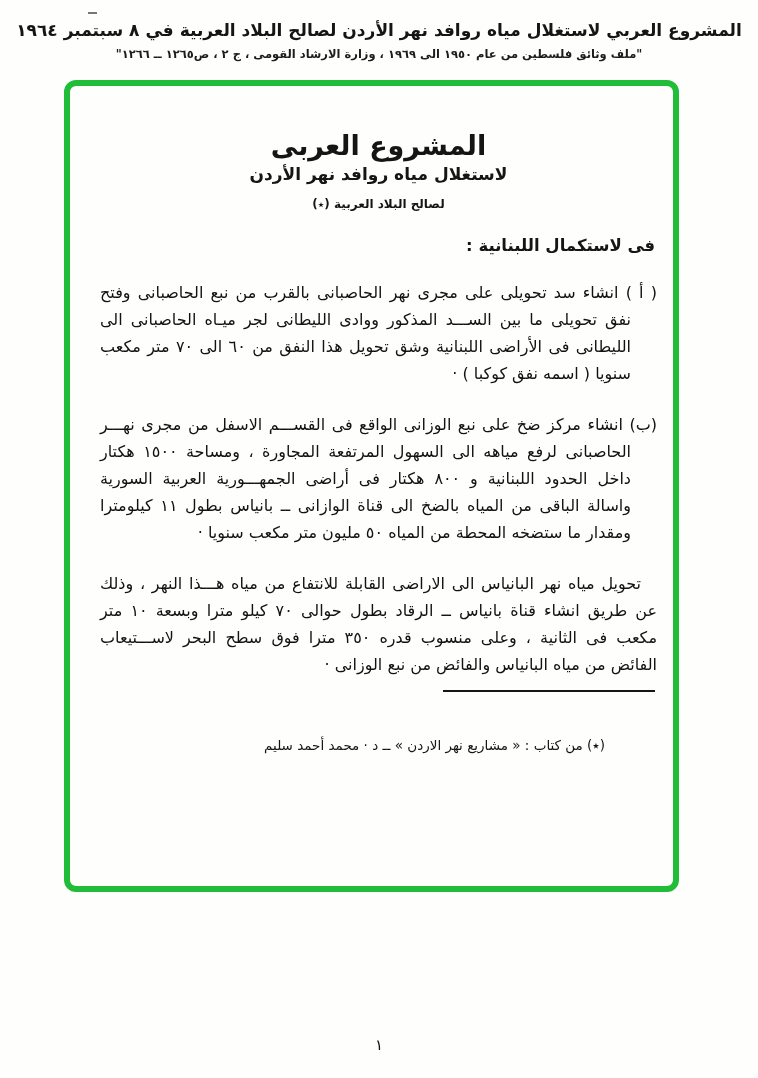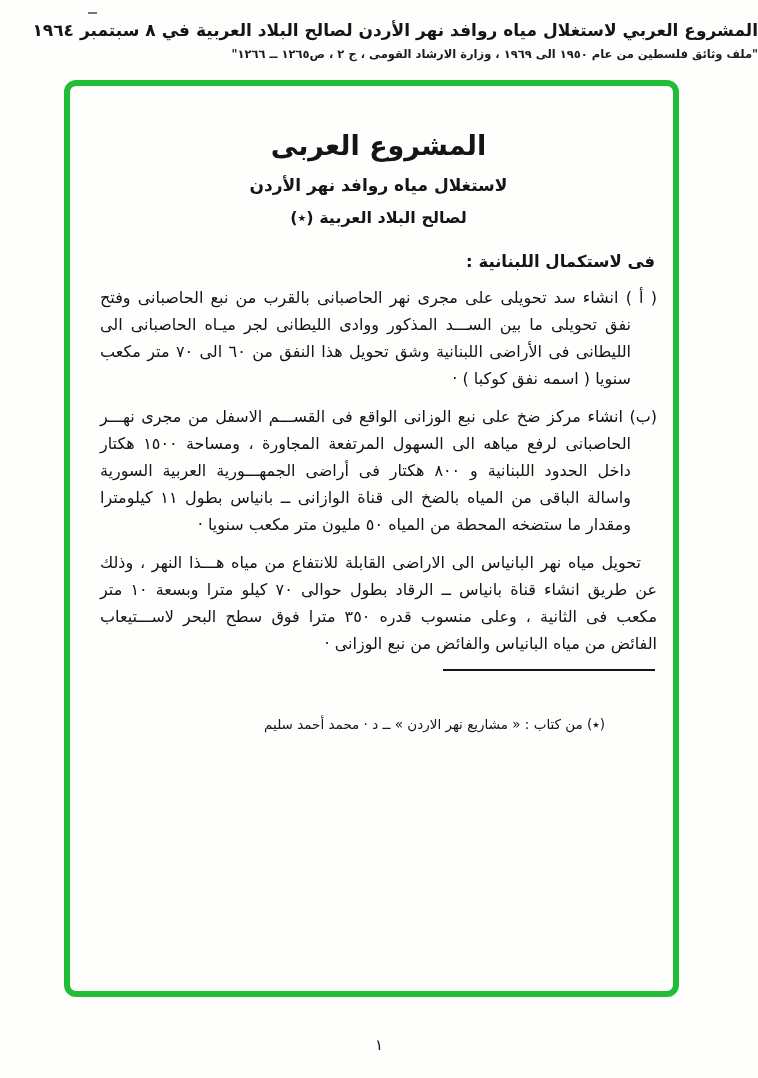--- a/index.html
+++ b/index.html
@@ -24,21 +24,21 @@
     position: absolute;
     left: 88px;
     top: 12px;
     width: 9px;
     height: 2px;
     background: #777;
   }
 
   
   .hdr {
-    text-align: right;
+    text-align: center;
     padding-top: 20px;
     direction: rtl;
   }
   .hdr-title {
     font-size: 17px;
     font-weight: bold;
     letter-spacing: 0px;
   }
   .hdr-source {
     font-size: 11.5px;
@@ -46,44 +46,44 @@
     margin-top: 7px;
     color: #1c1c1c;
   }
 
   
   .frame {
     position: absolute;
     left: 64px;
     top: 80px;
     width: 615px;
-    height: 917px;
+    height: 812px;
     border: 6px solid #21bd38;
     border-radius: 12px;
     background: #fefefd;
     padding: 34px 16px 0 30px;
     direction: rtl;
     overflow: hidden;
   }
 
   .doc-title {
     text-align: center;
     font-size: 27px;
     font-weight: bold;
     margin-top: 10px;
   }
   .doc-sub1 {
     text-align: center;
     font-size: 17px;
     font-weight: bold;
-    margin-top: 14px;
+    margin-top: 3px;
   }
   .doc-sub2 {
     text-align: center;
-    font-size: 16px;
+    font-size: 12px;
     font-weight: bold;
     margin-top: 13px;
   }
   .doc-date {
     text-align: center;
     font-size: 15.5px;
     margin-top: 12px;
   }
 
   .section-heading {
@@ -93,20 +93,21 @@
     margin: 25px 2px 13px 0;
   }
 
   .para {
     font-size: 16px;
     line-height: 27px;
     text-align: justify;
     text-align-last: right;
     margin-bottom: 11px;
     color: #121212;
+    margin-top: 24px;
   }
   .para.hang {
     padding-right: 26px;
     text-indent: -26px;
   }
   .para.indent {
     text-indent: 16px;
   }
 
   .footnote-sep {

